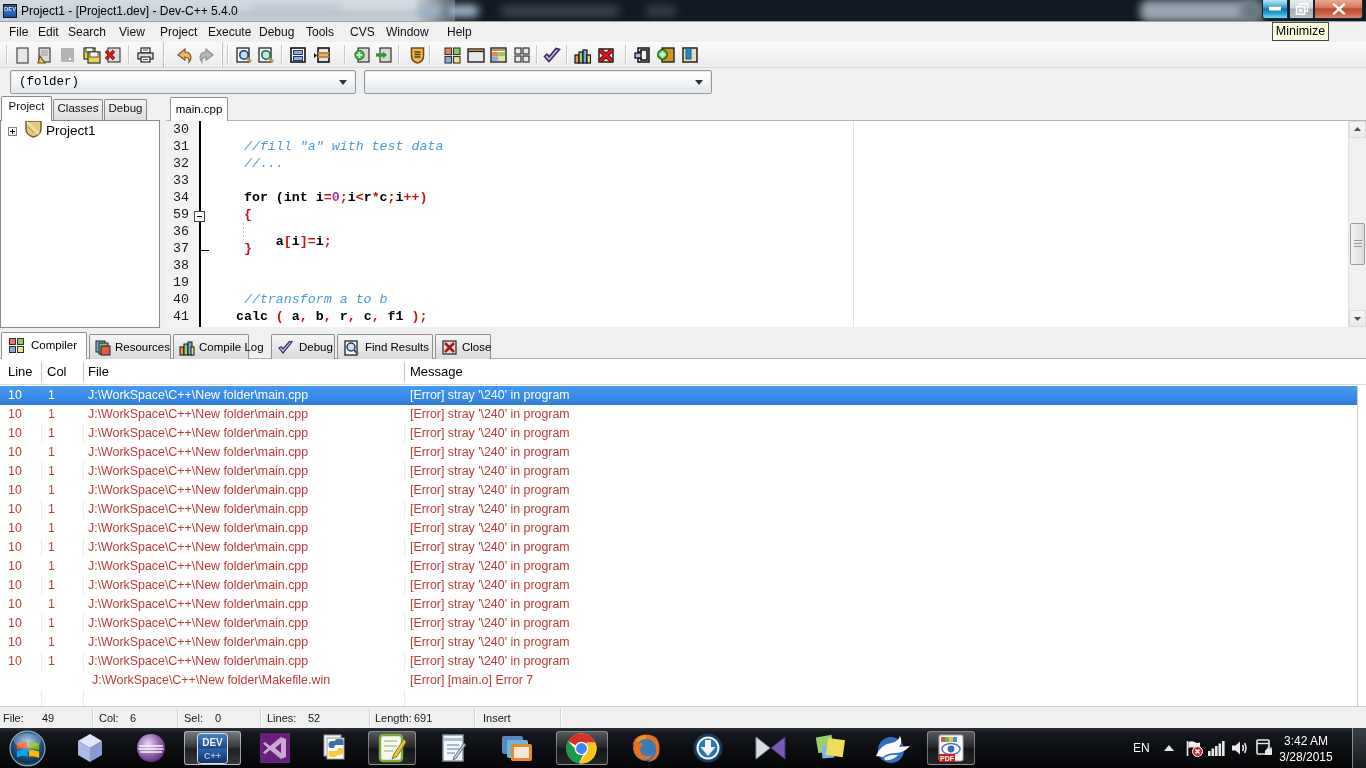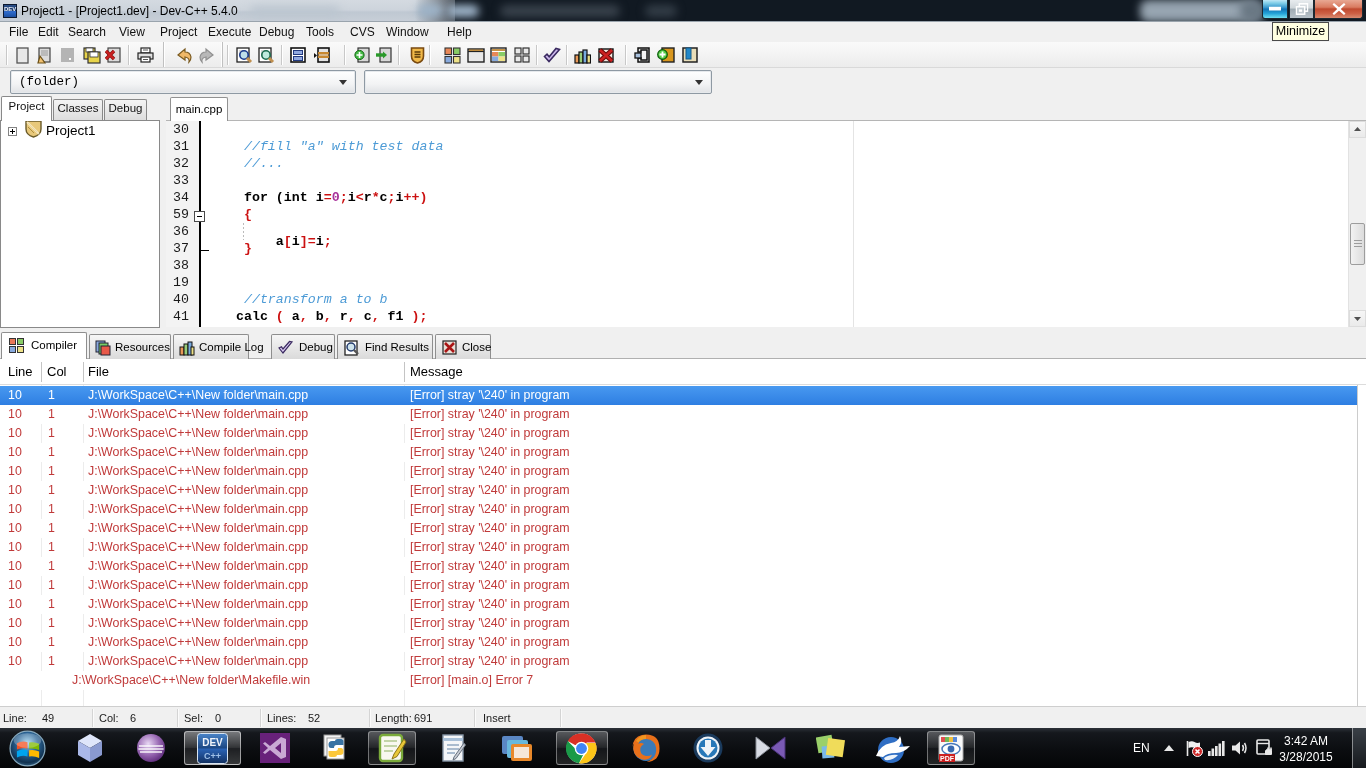--- a/index.html
+++ b/index.html
@@ -528,29 +528,29 @@
             <span style="left:88px">J:\WorkSpace\C++\New folder\main.cpp</span>
             <span style="left:410px">[Error] stray '\240' in program</span>
           </div>
           <div class="grow" style="top:293px">
             <span style="left:8px">10</span>
             <span style="left:48px">1</span>
             <span style="left:88px">J:\WorkSpace\C++\New folder\main.cpp</span>
             <span style="left:410px">[Error] stray '\240' in program</span>
           </div>
           <div class="grow alt" style="top:312px">
-            <span style="left:72px">J:\WorkSpace\C++\New folder\Makefile.win</span>
+            <span style="left:92px">J:\WorkSpace\C++\New folder\Makefile.win</span>
             <span style="left:410px">[Error] [main.o] Error 7</span>
           </div>
         </div>
     </div>
   </div>
 
   <div id="statusbar">
-    <span style="left:3px">Line:</span>
+    <span style="left:3px">File:</span>
       <span style="left:42px">49</span>
     <div class="ssep" style="left:92px"></div>
     <span style="left:99px">Col:</span>
       <span style="left:130px">6</span>
     <div class="ssep" style="left:177px"></div>
     <span style="left:184px">Sel:</span>
       <span style="left:215px">0</span>
     <div class="ssep" style="left:260px"></div>
     <span style="left:267px">Lines:</span>
       <span style="left:308px">52</span>

